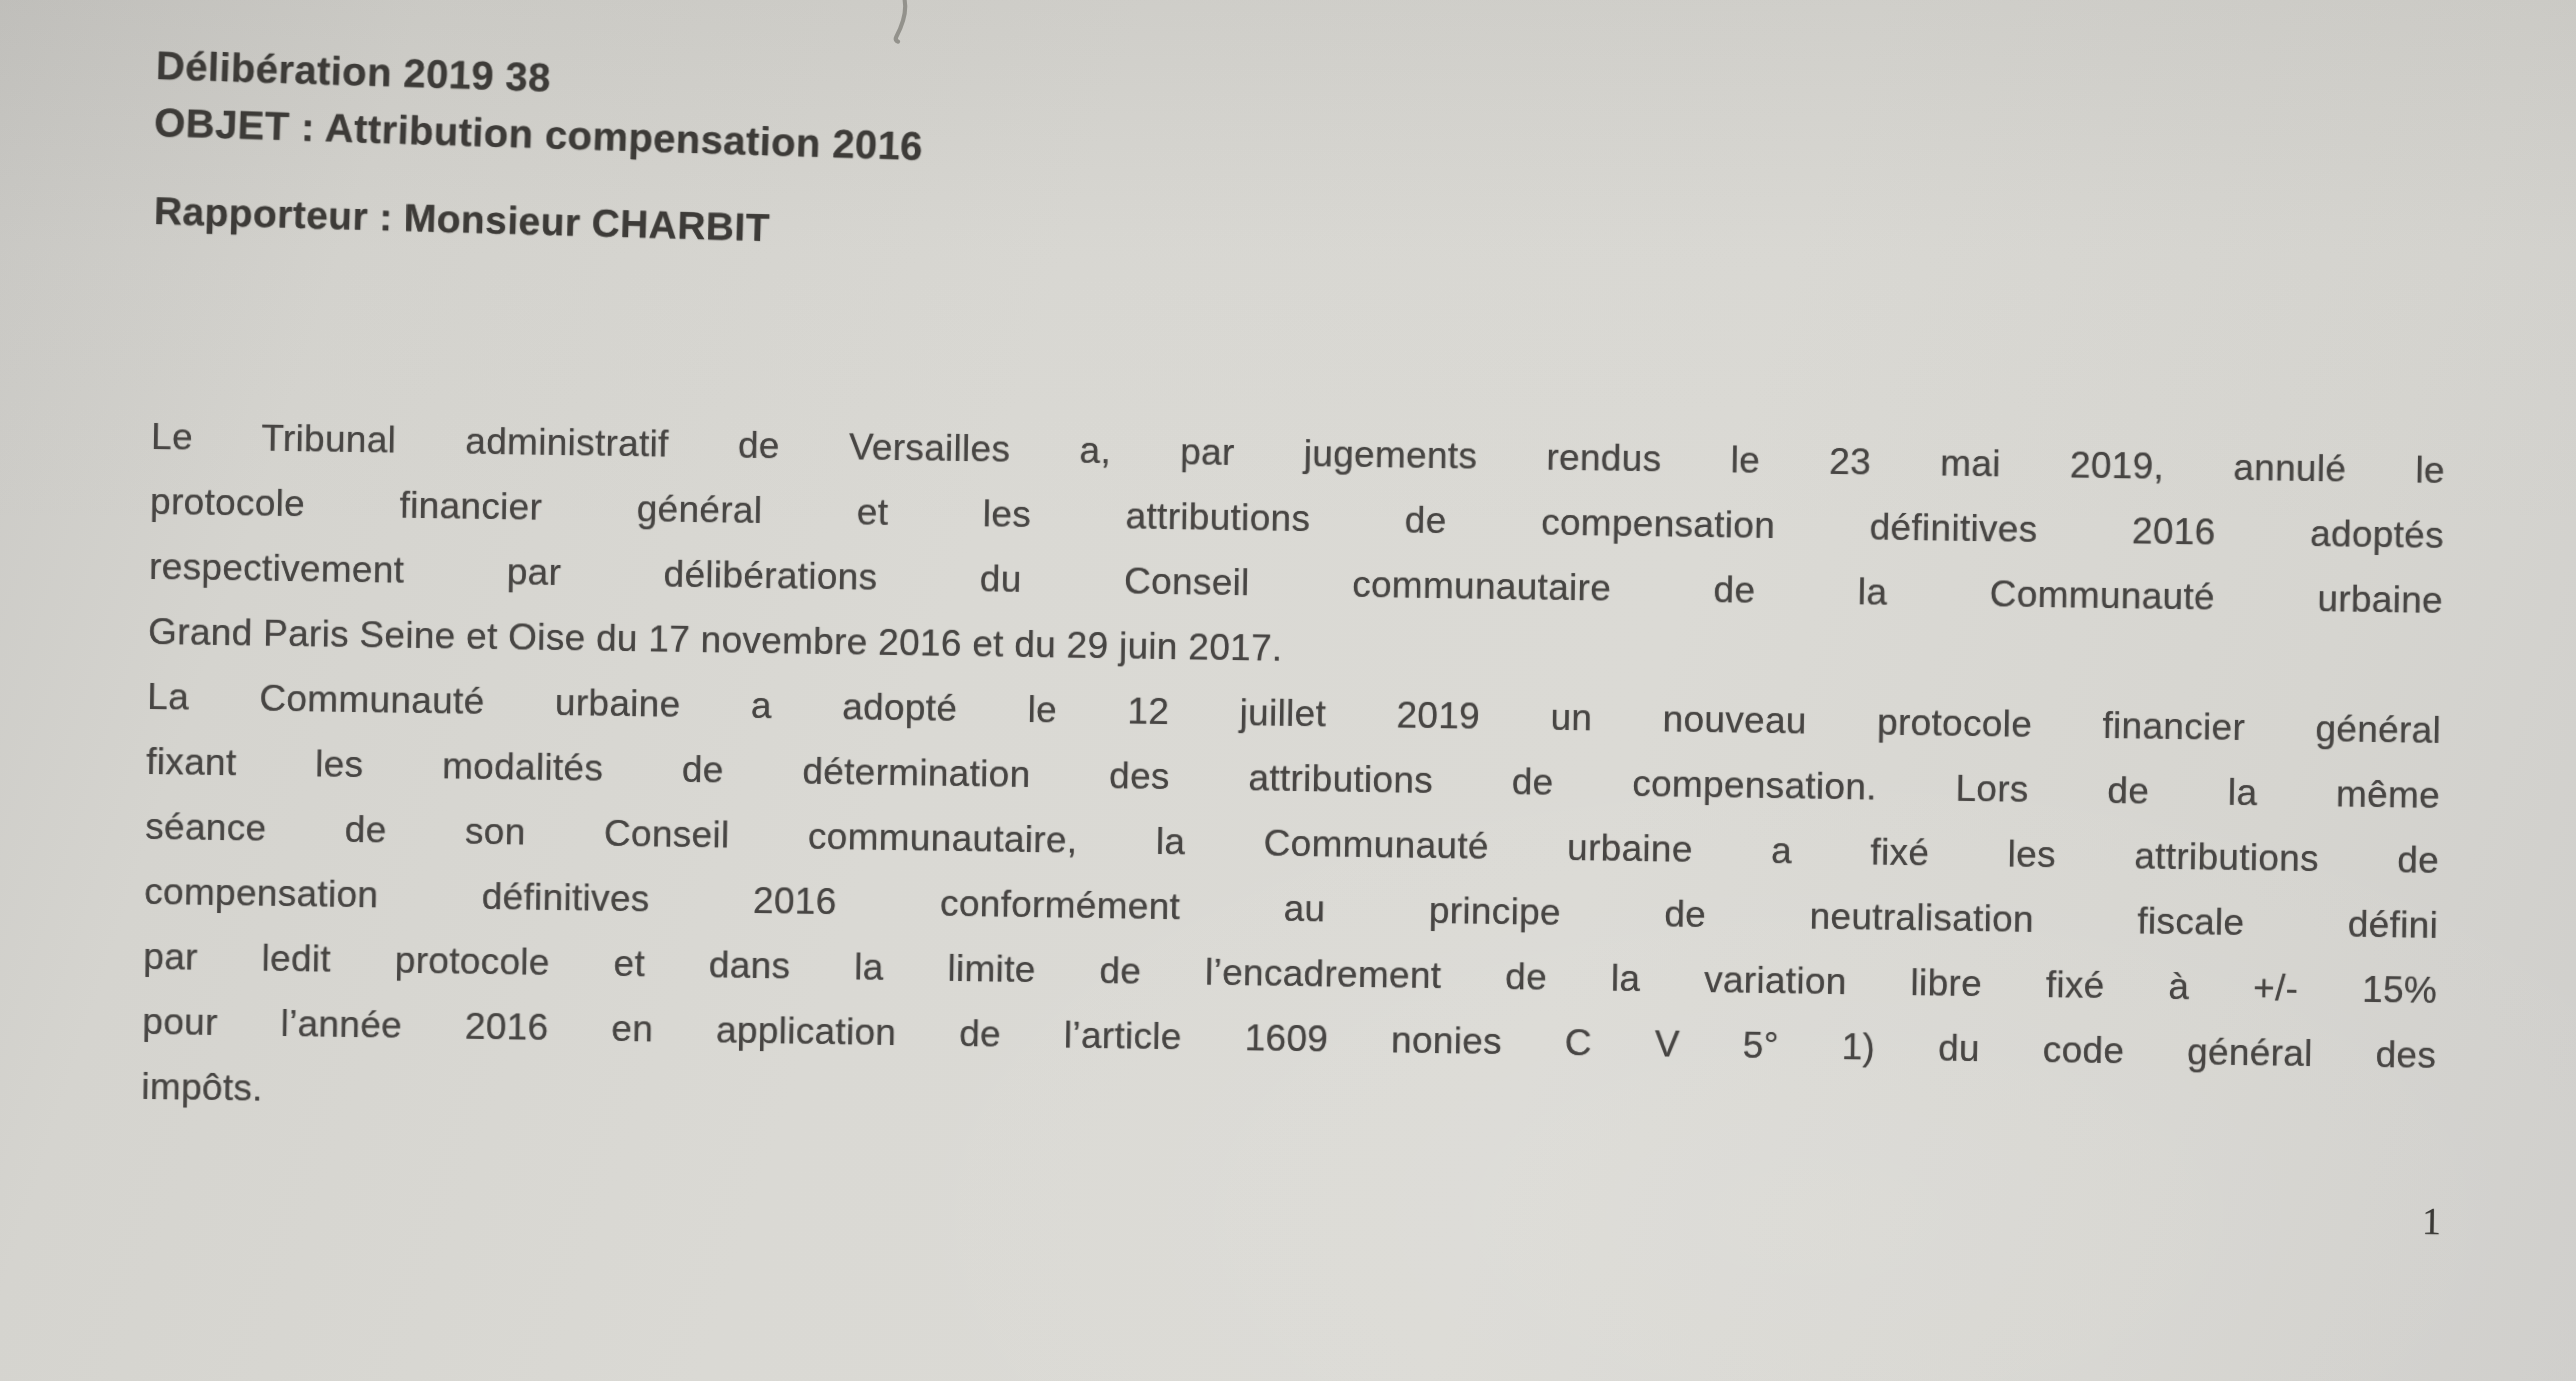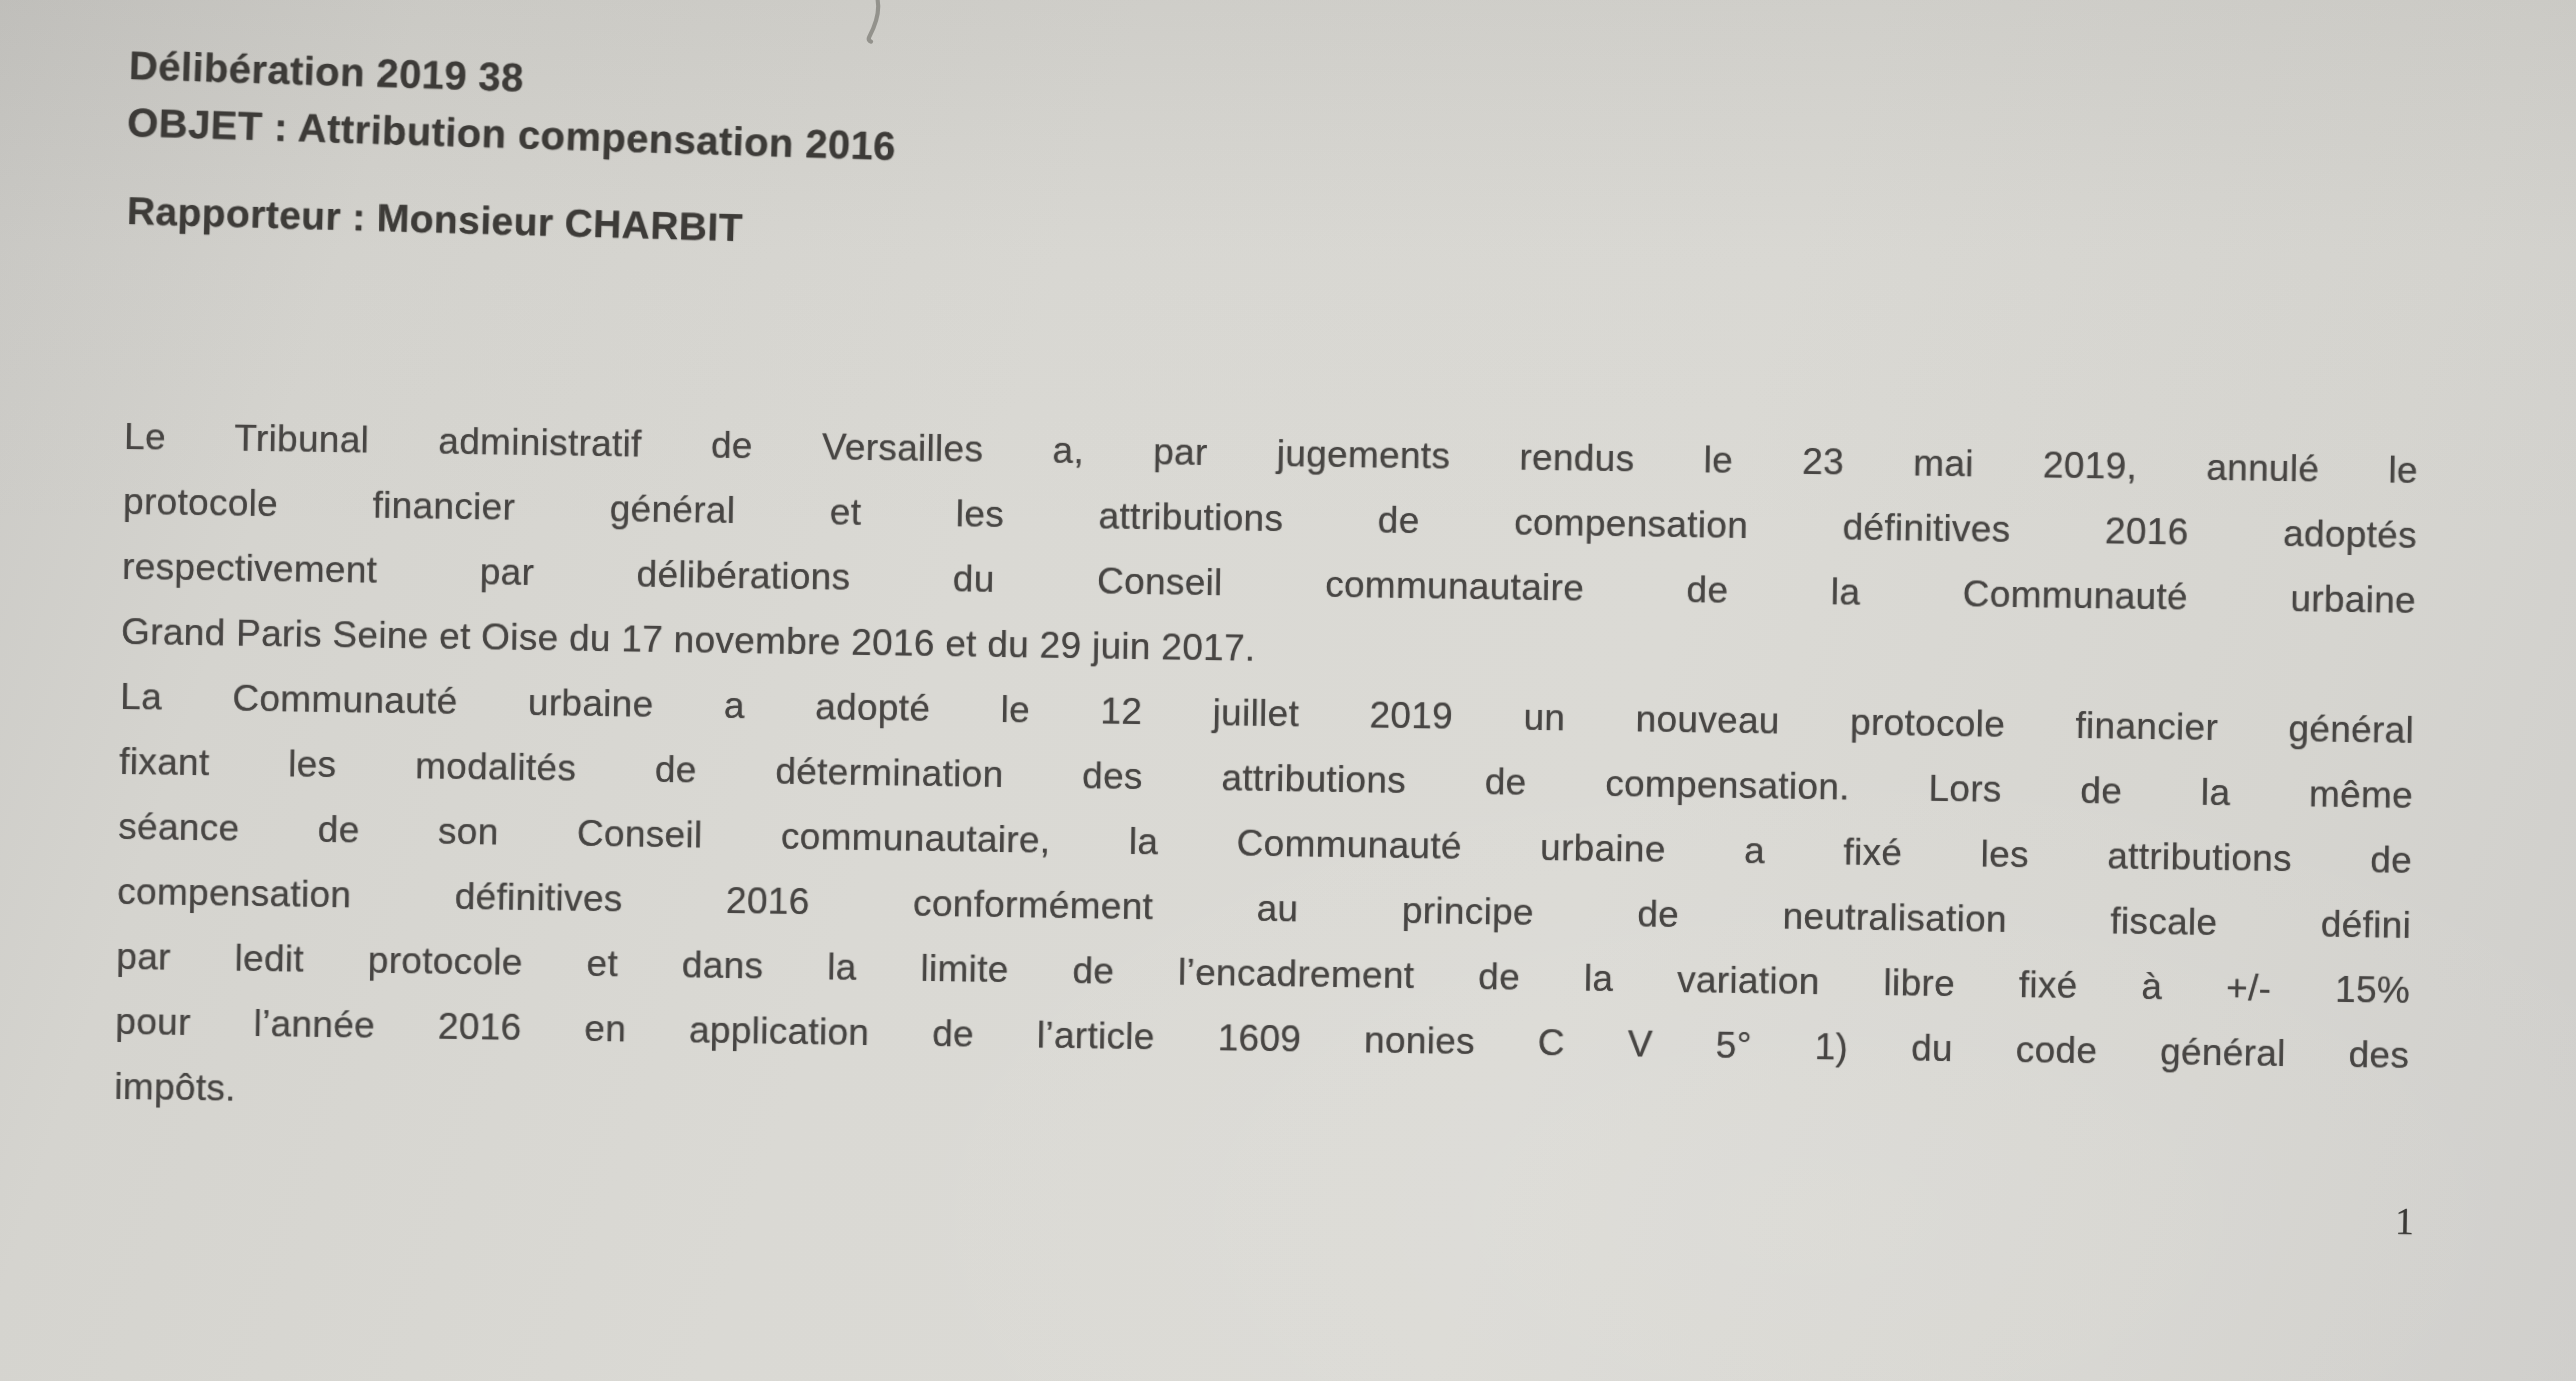--- a/index.html
+++ b/index.html
@@ -5,21 +5,21 @@
   html,body{margin:0;padding:0;}
   body{
     width:2576px;height:1382px;overflow:hidden;position:relative;
     background:
       radial-gradient(ellipse 1504px 752px at 70% 88%, rgba(255,255,255,0.10), rgba(255,255,255,0) 65%),
       linear-gradient(180deg, rgba(108,106,102,0.10) 0%, rgba(108,106,102,0.02) 18%, rgba(0,0,0,0) 40%),
       linear-gradient(108deg, #c9c8c4 0%, #d5d4cf 14%, #dad9d4 38%, #dbdad5 62%, #d6d5d0 84%, #cfcecb 100%);
     font-family:"Liberation Sans", sans-serif;
     color:#403e3b;
   }
-  .sheet{position:absolute;inset:0;filter:blur(0.4px);}
+  .sheet{position:absolute;inset:0;filter:blur(0.4px);margin-left:27px;}
   .content{
     position:absolute;left:130px;top:33px;width:2294px;
     transform:rotate(0.85deg);transform-origin:0 0;
     color:#44423f;
   }
   .head{
     transform:rotate(0.95deg);transform-origin:0 0;
     font-weight:bold;font-size:40px;line-height:57px;margin-top:4.2px;
     color:#3d3b38;letter-spacing:0.4px;
     text-shadow:0.3px 0.3px 0.8px rgba(55,53,50,0.55);

